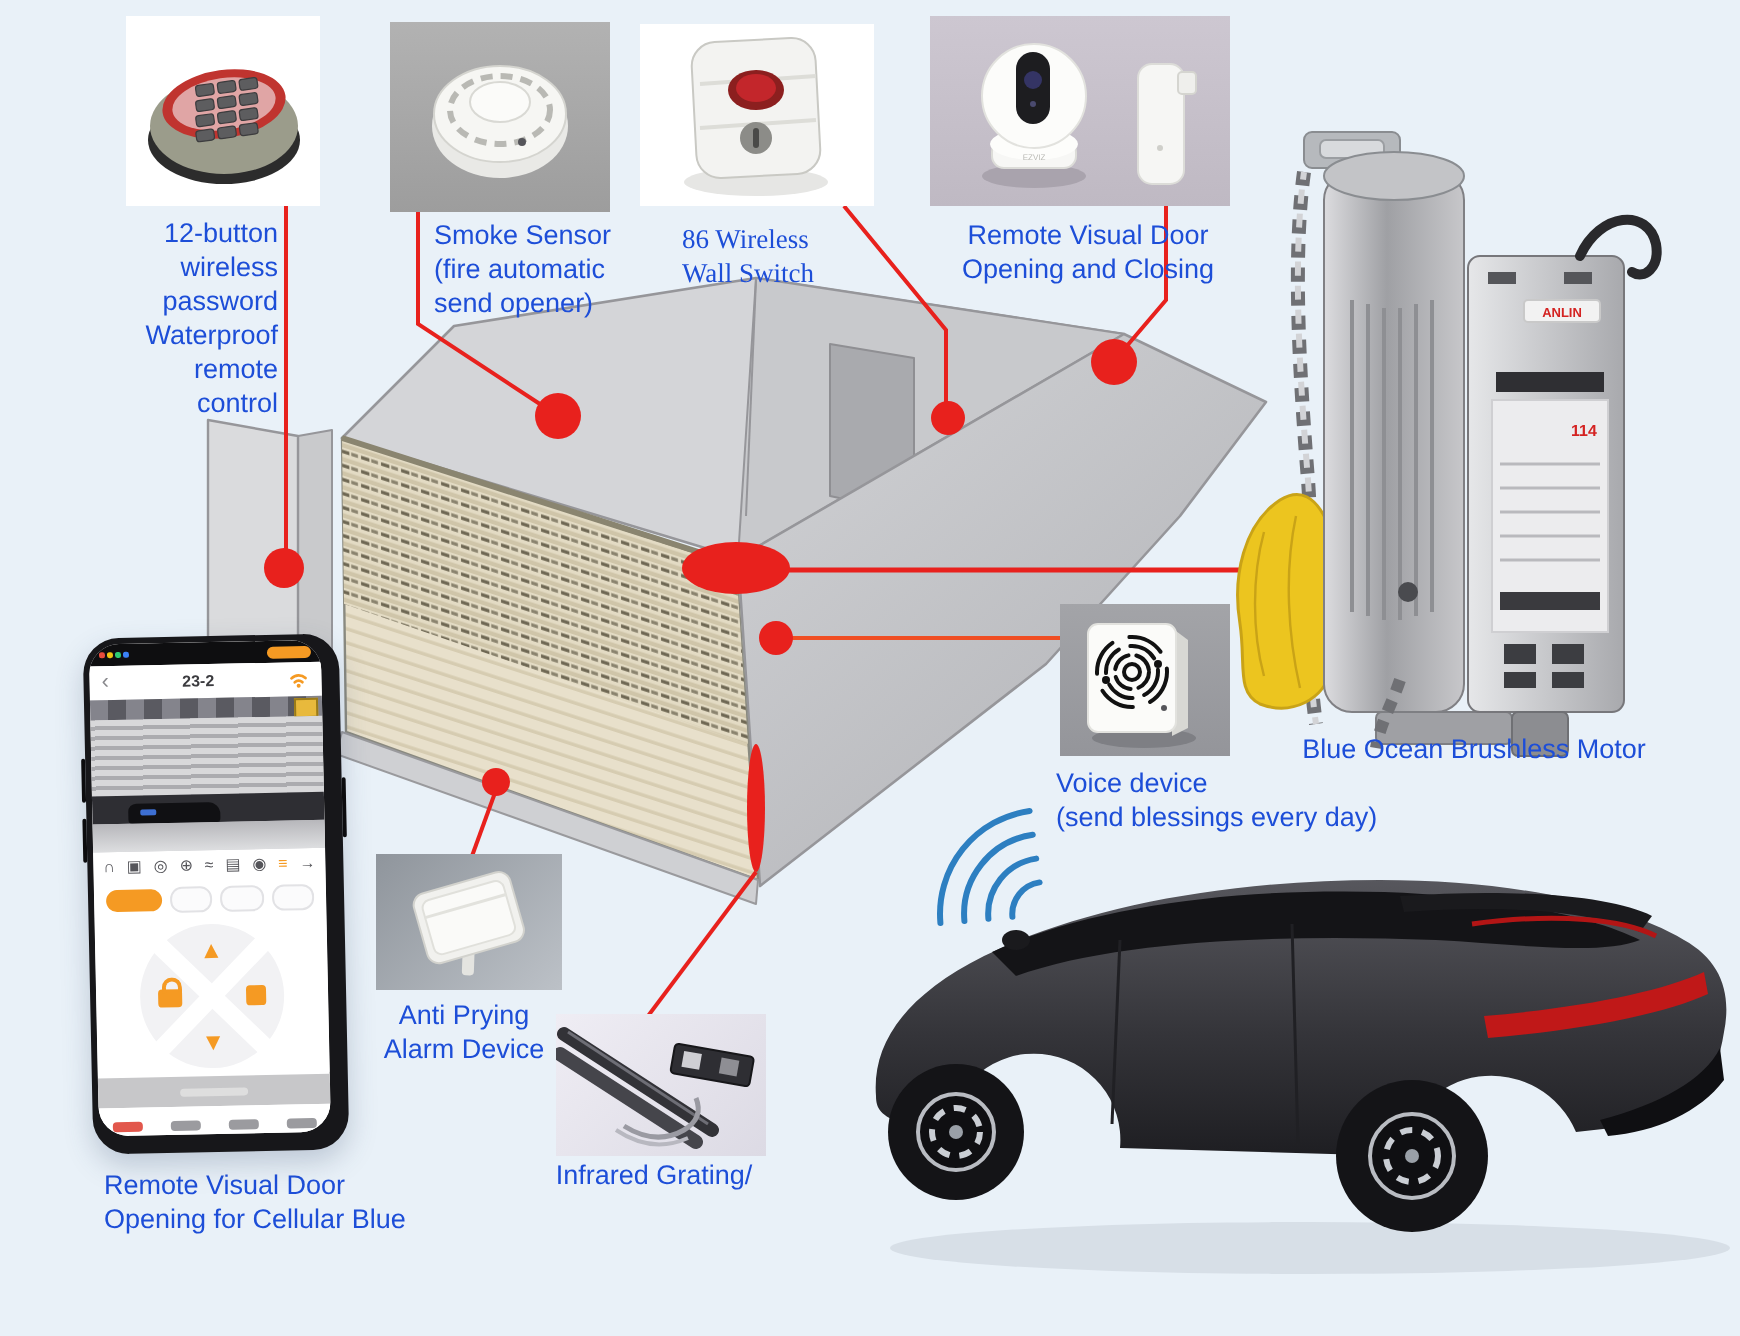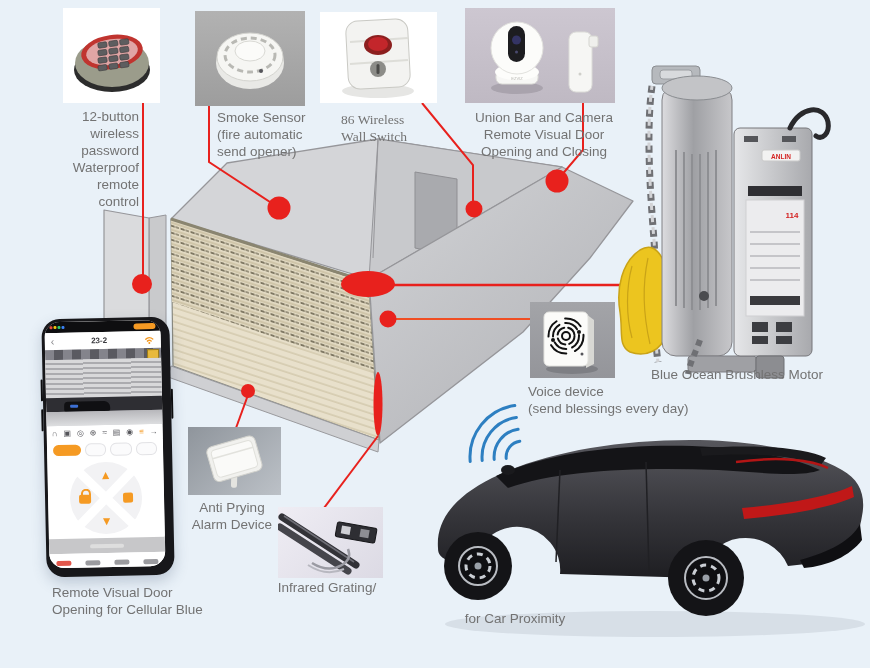--- a/index.html
+++ b/index.html
@@ -2,21 +2,21 @@
 <html><head>
 <meta charset="utf-8">
 <style>
   html,body{margin:0;padding:0;}
   body{width:870px;height:668px;position:relative;overflow:hidden;
        background:#e9f1f8;font-family:"Liberation Sans",sans-serif;}
   .stage{position:absolute;inset:0;}
   svg text{font-family:"Liberation Sans",sans-serif;}
   .scene{position:absolute;left:0;top:0;z-index:1;}
   .pbox{position:absolute;z-index:2;overflow:hidden;}
-  .caption{position:absolute;z-index:2;color:#737373;
+  .caption{position:absolute;z-index:2;color:#1d4ed8;
            font:13.5px/17px "Liberation Sans",sans-serif;}
   .ta-r{text-align:right;} .ta-c{text-align:center;}
   
   .phone{position:absolute;left:44px;top:318px;width:122px;height:252px;z-index:3;
          background:#17171a;border-radius:18px;padding:3px;
          transform:rotate(-1.2deg);box-shadow:0 6px 14px rgba(60,80,110,.25);}
   .phone .btn-side{position:absolute;background:#0c0c0e;border-radius:2px;}
   .screen{position:relative;width:116px;height:246px;background:#ffffff;
           border-radius:15px;overflow:hidden;}
   .statusbar{height:11px;background:#0e0e10;display:flex;align-items:center;
@@ -344,21 +344,20 @@
   <div>(fire automatic</div>
   <div>send opener)</div>
 </div>
 
 <div class="caption" style="left:341px;top:111px;width:90px;font-family:Liberation Serif, serif;">
   <div>86 Wireless</div>
   <div>Wall Switch</div>
 </div>
 
 <div class="caption ta-c" style="left:462px;top:109px;width:164px;">
-  <div>Union Bar and Camera</div>
   <div>Remote Visual Door</div>
   <div>Opening and Closing</div>
 </div>
 
 <div class="caption ta-c" style="left:628px;top:366px;width:218px;">
   <div>Blue Ocean Brushless Motor</div>
 </div>
 
 <div class="caption" style="left:528px;top:383px;width:180px;">
   <div>Voice device</div>
@@ -373,21 +372,20 @@
 <div class="caption ta-c" style="left:242px;top:579px;width:170px;">
   <div>Infrared Grating/</div>
 </div>
 
 <div class="caption" style="left:52px;top:584px;width:190px;">
   <div>Remote Visual Door</div>
   <div>Opening for Cellular Blue</div>
 </div>
 
 <div class="caption ta-c" style="left:435px;top:610px;width:160px;">
-  <div>for Car Proximity</div>
 </div>
 
 <div class="phone">
   <span class="btn-side" style="left:-2px;top:60px;width:2px;height:22px;"></span>
   <span class="btn-side" style="left:-2px;top:90px;width:2px;height:22px;"></span>
   <span class="btn-side" style="right:-2px;top:72px;width:2px;height:30px;"></span>
   <div class="screen">
     <div class="statusbar">
       <span class="sb-dots">
         <i style="background:#e74c3c;"></i>

